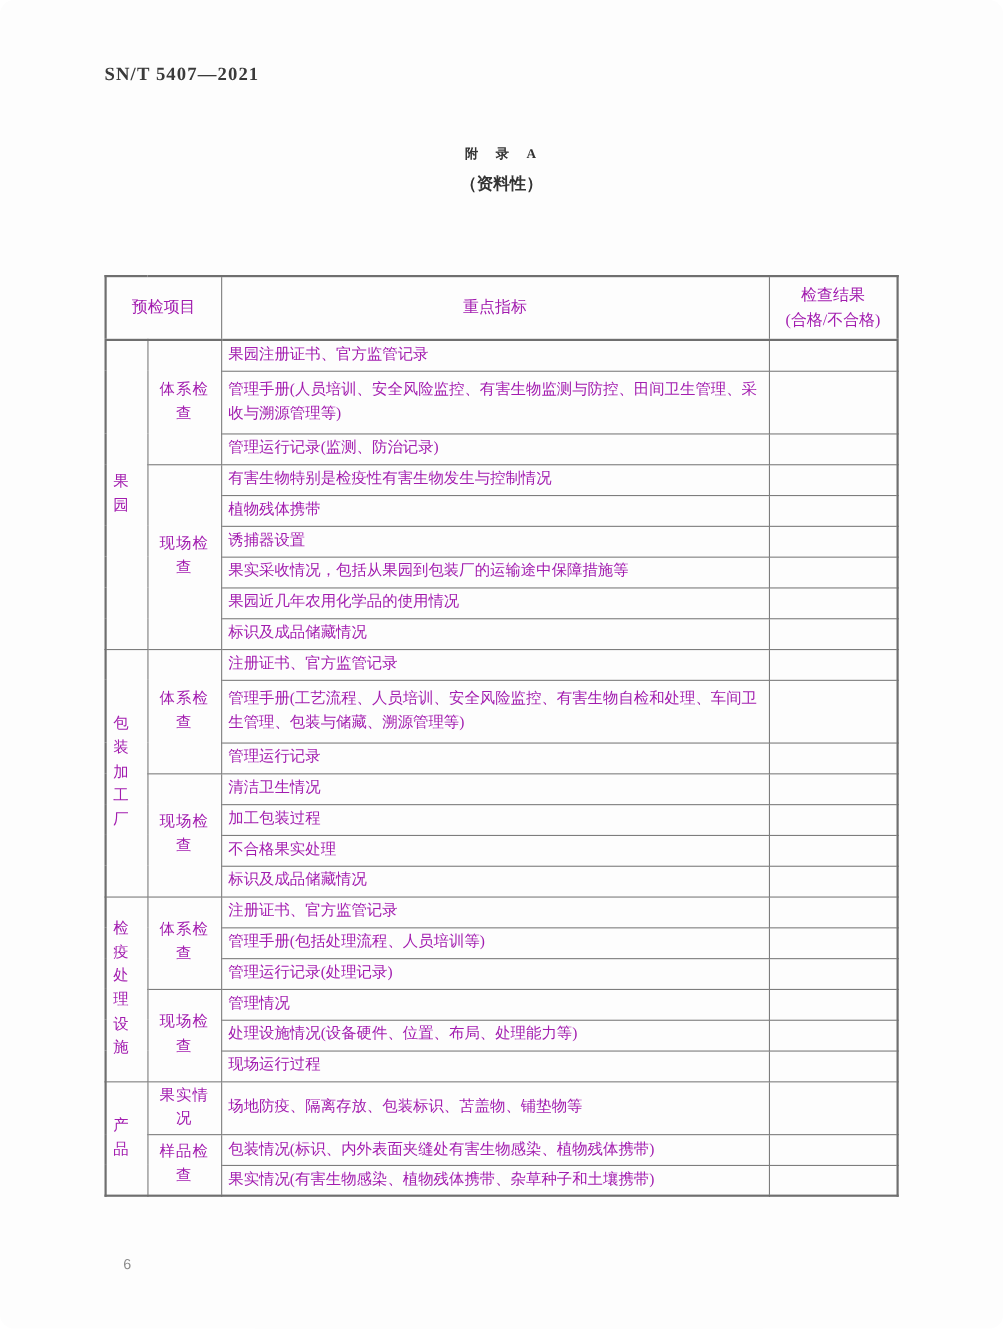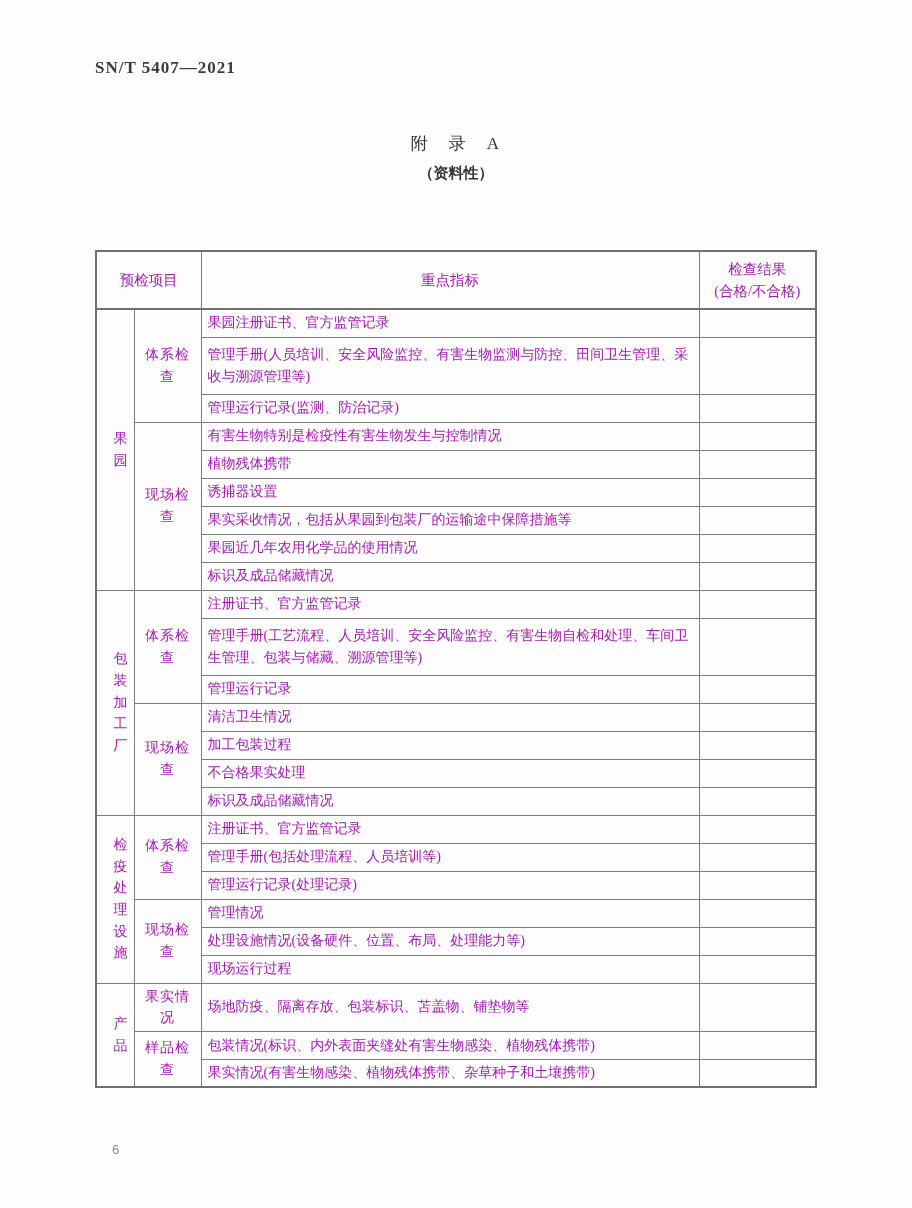--- a/index.html
+++ b/index.html
@@ -27,22 +27,22 @@
   }
   .title-block {
     position: absolute;
     left: 0;
     top: 132px;
     width: 100%;
     text-align: center;
     color: #333333;
   }
   .title-line1 {
-    font-size: 17px;
-    font-weight: normal;
+    font-size: 12px;
+    font-weight: bold;
     letter-spacing: 2px;
     margin-bottom: 9px;
   }
   .title-line2 {
     font-size: 15px;
     font-weight: bold;
     margin-bottom: 8px;
   }
   .title-line3 {
     font-size: 17px;
@@ -62,21 +62,21 @@
   }
   table.precheck td {
     border: 1px solid #7d7d7d;
     padding: 2px 6px;
     vertical-align: middle;
     line-height: 1.55;
   }
   table.precheck .hdr td { border-bottom: 2px solid #6f6f6f; }
   td.c-head { text-align: center; font-size: 14.5px; }
   td.group {
-    text-align: right;
+    text-align: left;
     padding: 2px 3px;
     line-height: 1.9;
   }
   td.sub {
     text-align: center;
     padding: 2px 2px;
     letter-spacing: 1px;
     margin-top: 40px;
   }
   td.ind { padding-left: 12px; }

